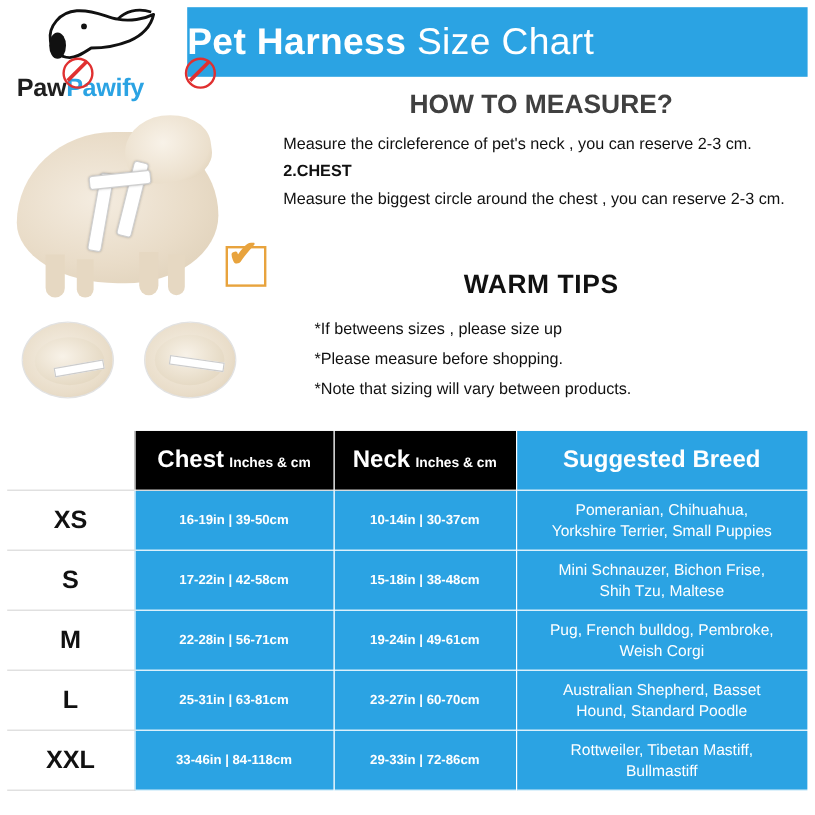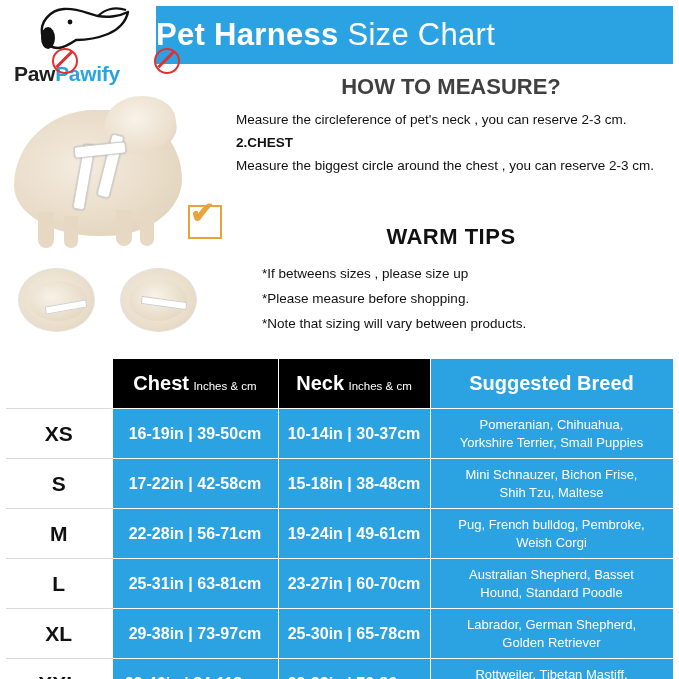--- a/index.html
+++ b/index.html
@@ -104,29 +104,29 @@
   }
   .chart td,.chart th{
     border:1px solid #ffffff;
     padding:0;height:45px;vertical-align:middle;
     text-align:center;
   }
   .chart .colhead{
     background:#000000;color:#ffffff;
   }
   .chart .colhead .big{font-size:20px;font-weight:bold;}
-  .chart .colhead .small{font-size:11.5px;font-weight:normal;}
+  .chart .colhead .small{font-size:11.5px;font-weight:bold;}
   .chart .corner{background:#ffffff;border:none;}
   .chart .sz{
     background:#ffffff;color:#111;font-size:21px;font-weight:bold;
     border-left:none;border-right:1px solid #ffffff;
     border-top:1px solid #d9d9d9;border-bottom:1px solid #d9d9d9;
   }
   .chart .val{
-    background:#2ba3e3;color:#ffffff;font-size:16px;font-weight:bold;
+    background:#2ba3e3;color:#ffffff;font-size:11px;font-weight:bold;
   }
   .chart .breed{
     background:#2ba3e3;color:#ffffff;font-size:13px;font-weight:normal;
     line-height:1.35;padding:2px 8px;
   }
   .chart .breed.hdr{font-size:20px;font-weight:bold;}
 </style>
 </head>
 <body>
 
@@ -234,27 +234,20 @@
 Weish Corgi</td>
     </tr>
     <tr>
       <td class="sz">L</td>
       <td class="val">25-31in | 63-81cm</td>
       <td class="val">23-27in | 60-70cm</td>
       <td class="breed" style="white-space:pre-line;">Australian Shepherd,  Basset
 Hound,  Standard Poodle</td>
     </tr>
     <tr>
-      <td class="sz">XL</td>
-      <td class="val">29-38in | 73-97cm</td>
-      <td class="val">25-30in | 65-78cm</td>
-      <td class="breed" style="white-space:pre-line;">Labrador,  German Shepherd,
-Golden Retriever</td>
-    </tr>
-    <tr>
       <td class="sz">XXL</td>
       <td class="val">33-46in | 84-118cm</td>
       <td class="val">29-33in | 72-86cm</td>
       <td class="breed" style="white-space:pre-line;">Rottweiler,  Tibetan Mastiff,
 Bullmastiff</td>
     </tr>
   </tbody>
 </table>
 
 </body></html>

